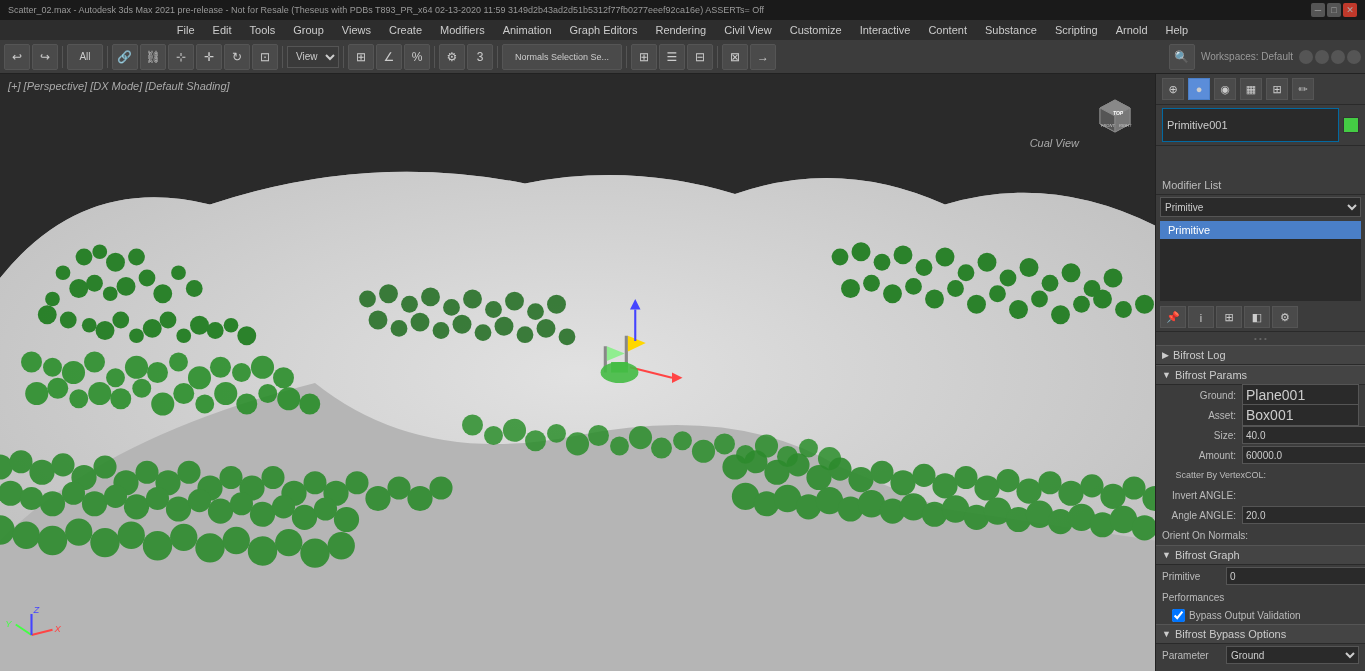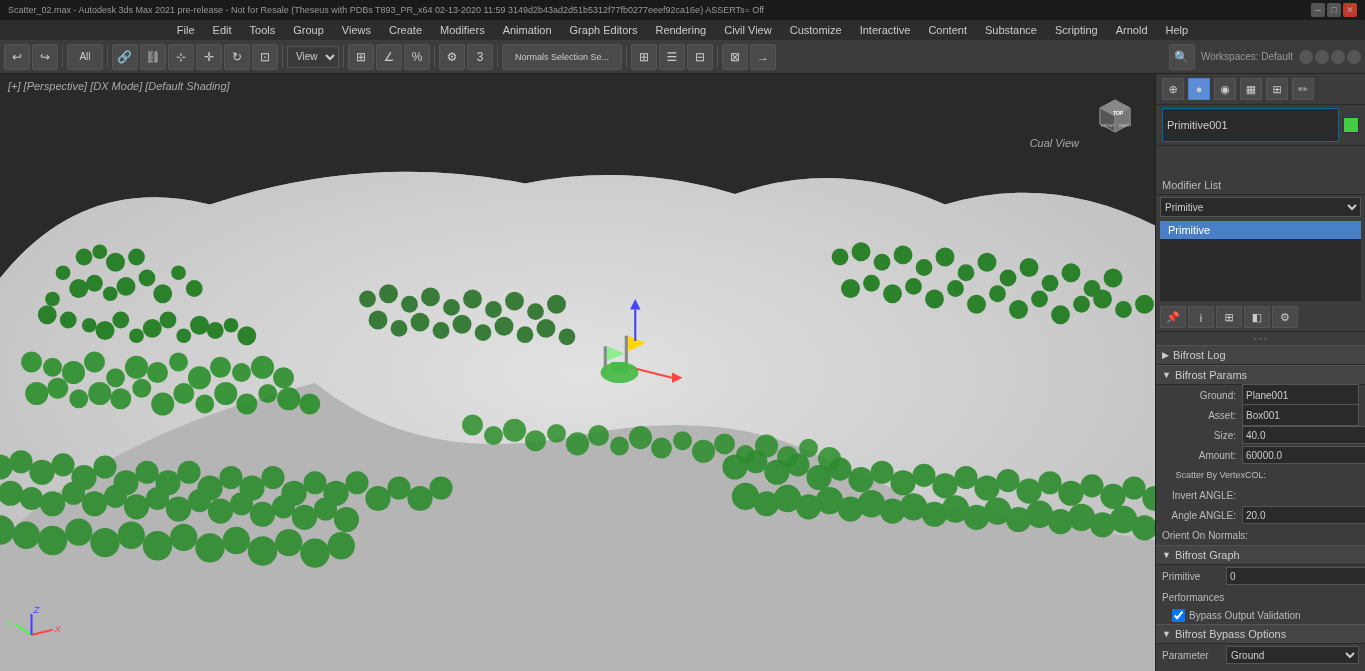--- a/index.html
+++ b/index.html
@@ -184,21 +184,21 @@
       min-width: 80px;
       text-align: right;
       padding-right: 6px;
     }
     .param-value {
       flex: 1;
       height: 22px;
       background: #2a2a2a;
       border: 1px solid #555;
       color: #ccc;
-      font-size: 10px;
+      font-size: 14px;
       padding: 0 3px;
       display: flex;
       align-items: center;
     }
     .param-input {
       flex: 1; height: 18px; background: #2a2a2a; border: 1px solid #555; color: #ccc; font-size: 10px; padding: 0 3px;
     }
     .param-checkbox { margin-right: 4px; }
     .param-select {
       flex: 1; height: 18px; background: #2a2a2a; border: 1px solid #555; color: #ccc; font-size: 10px;

